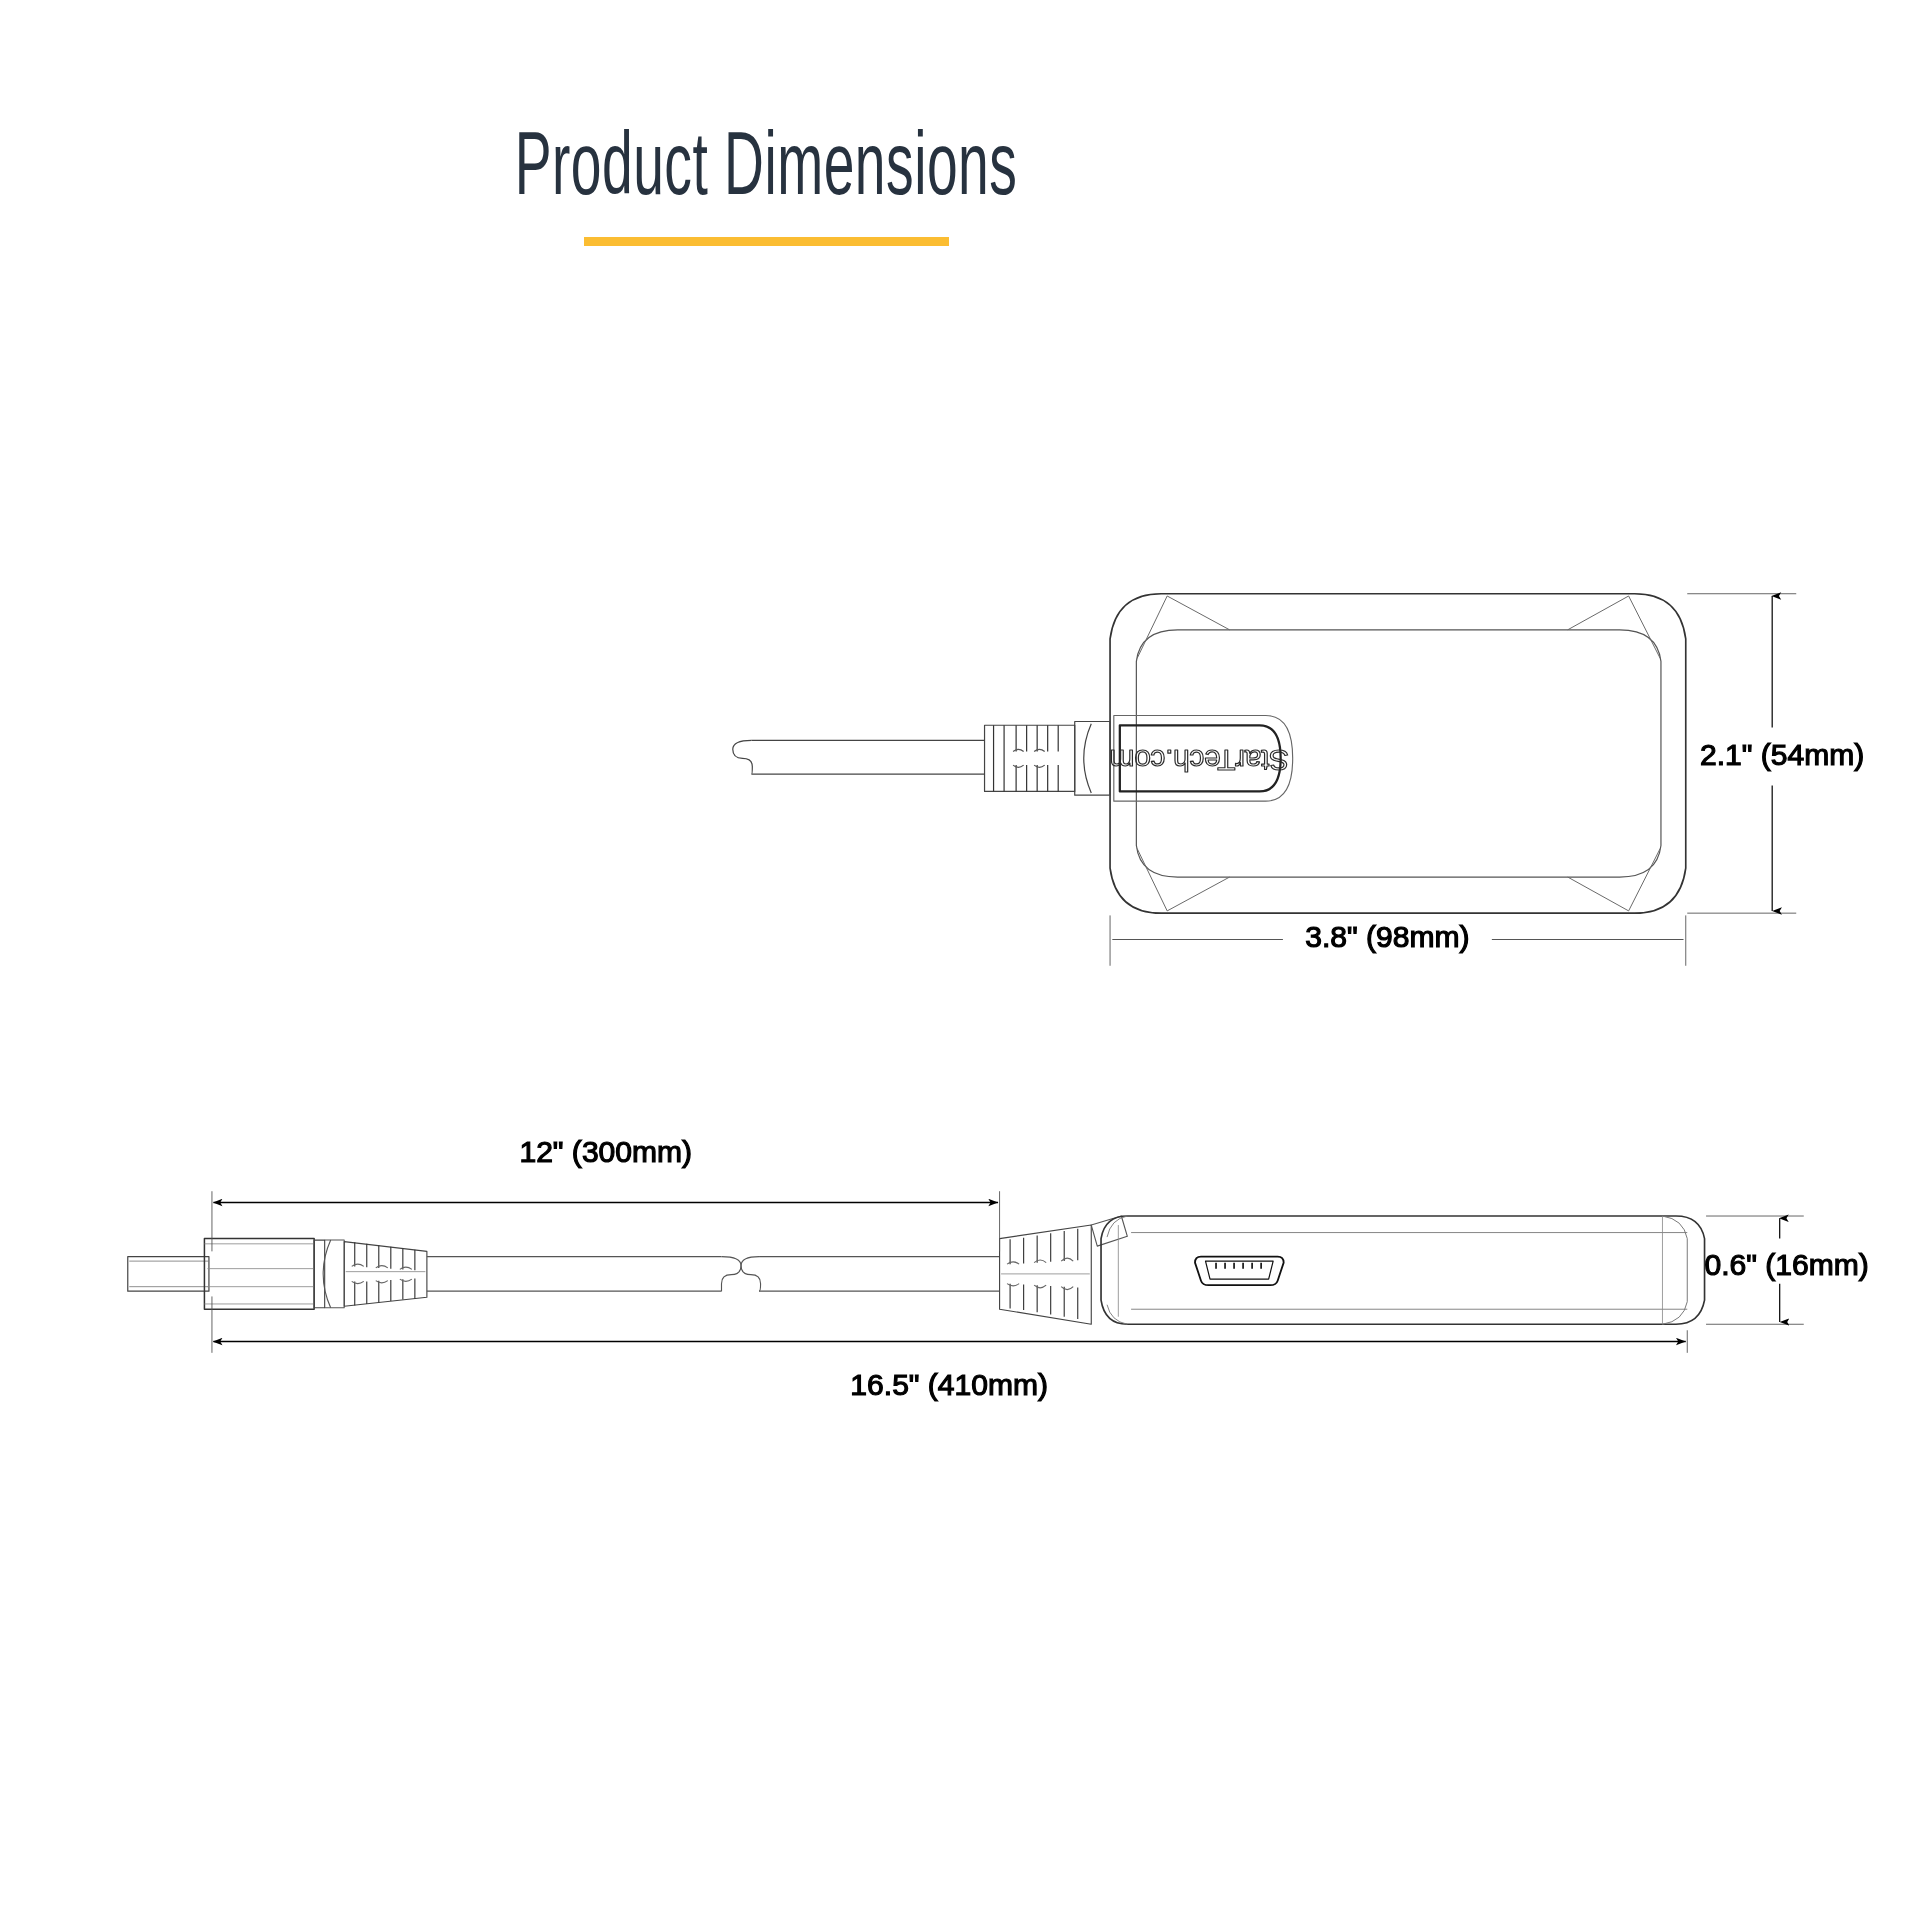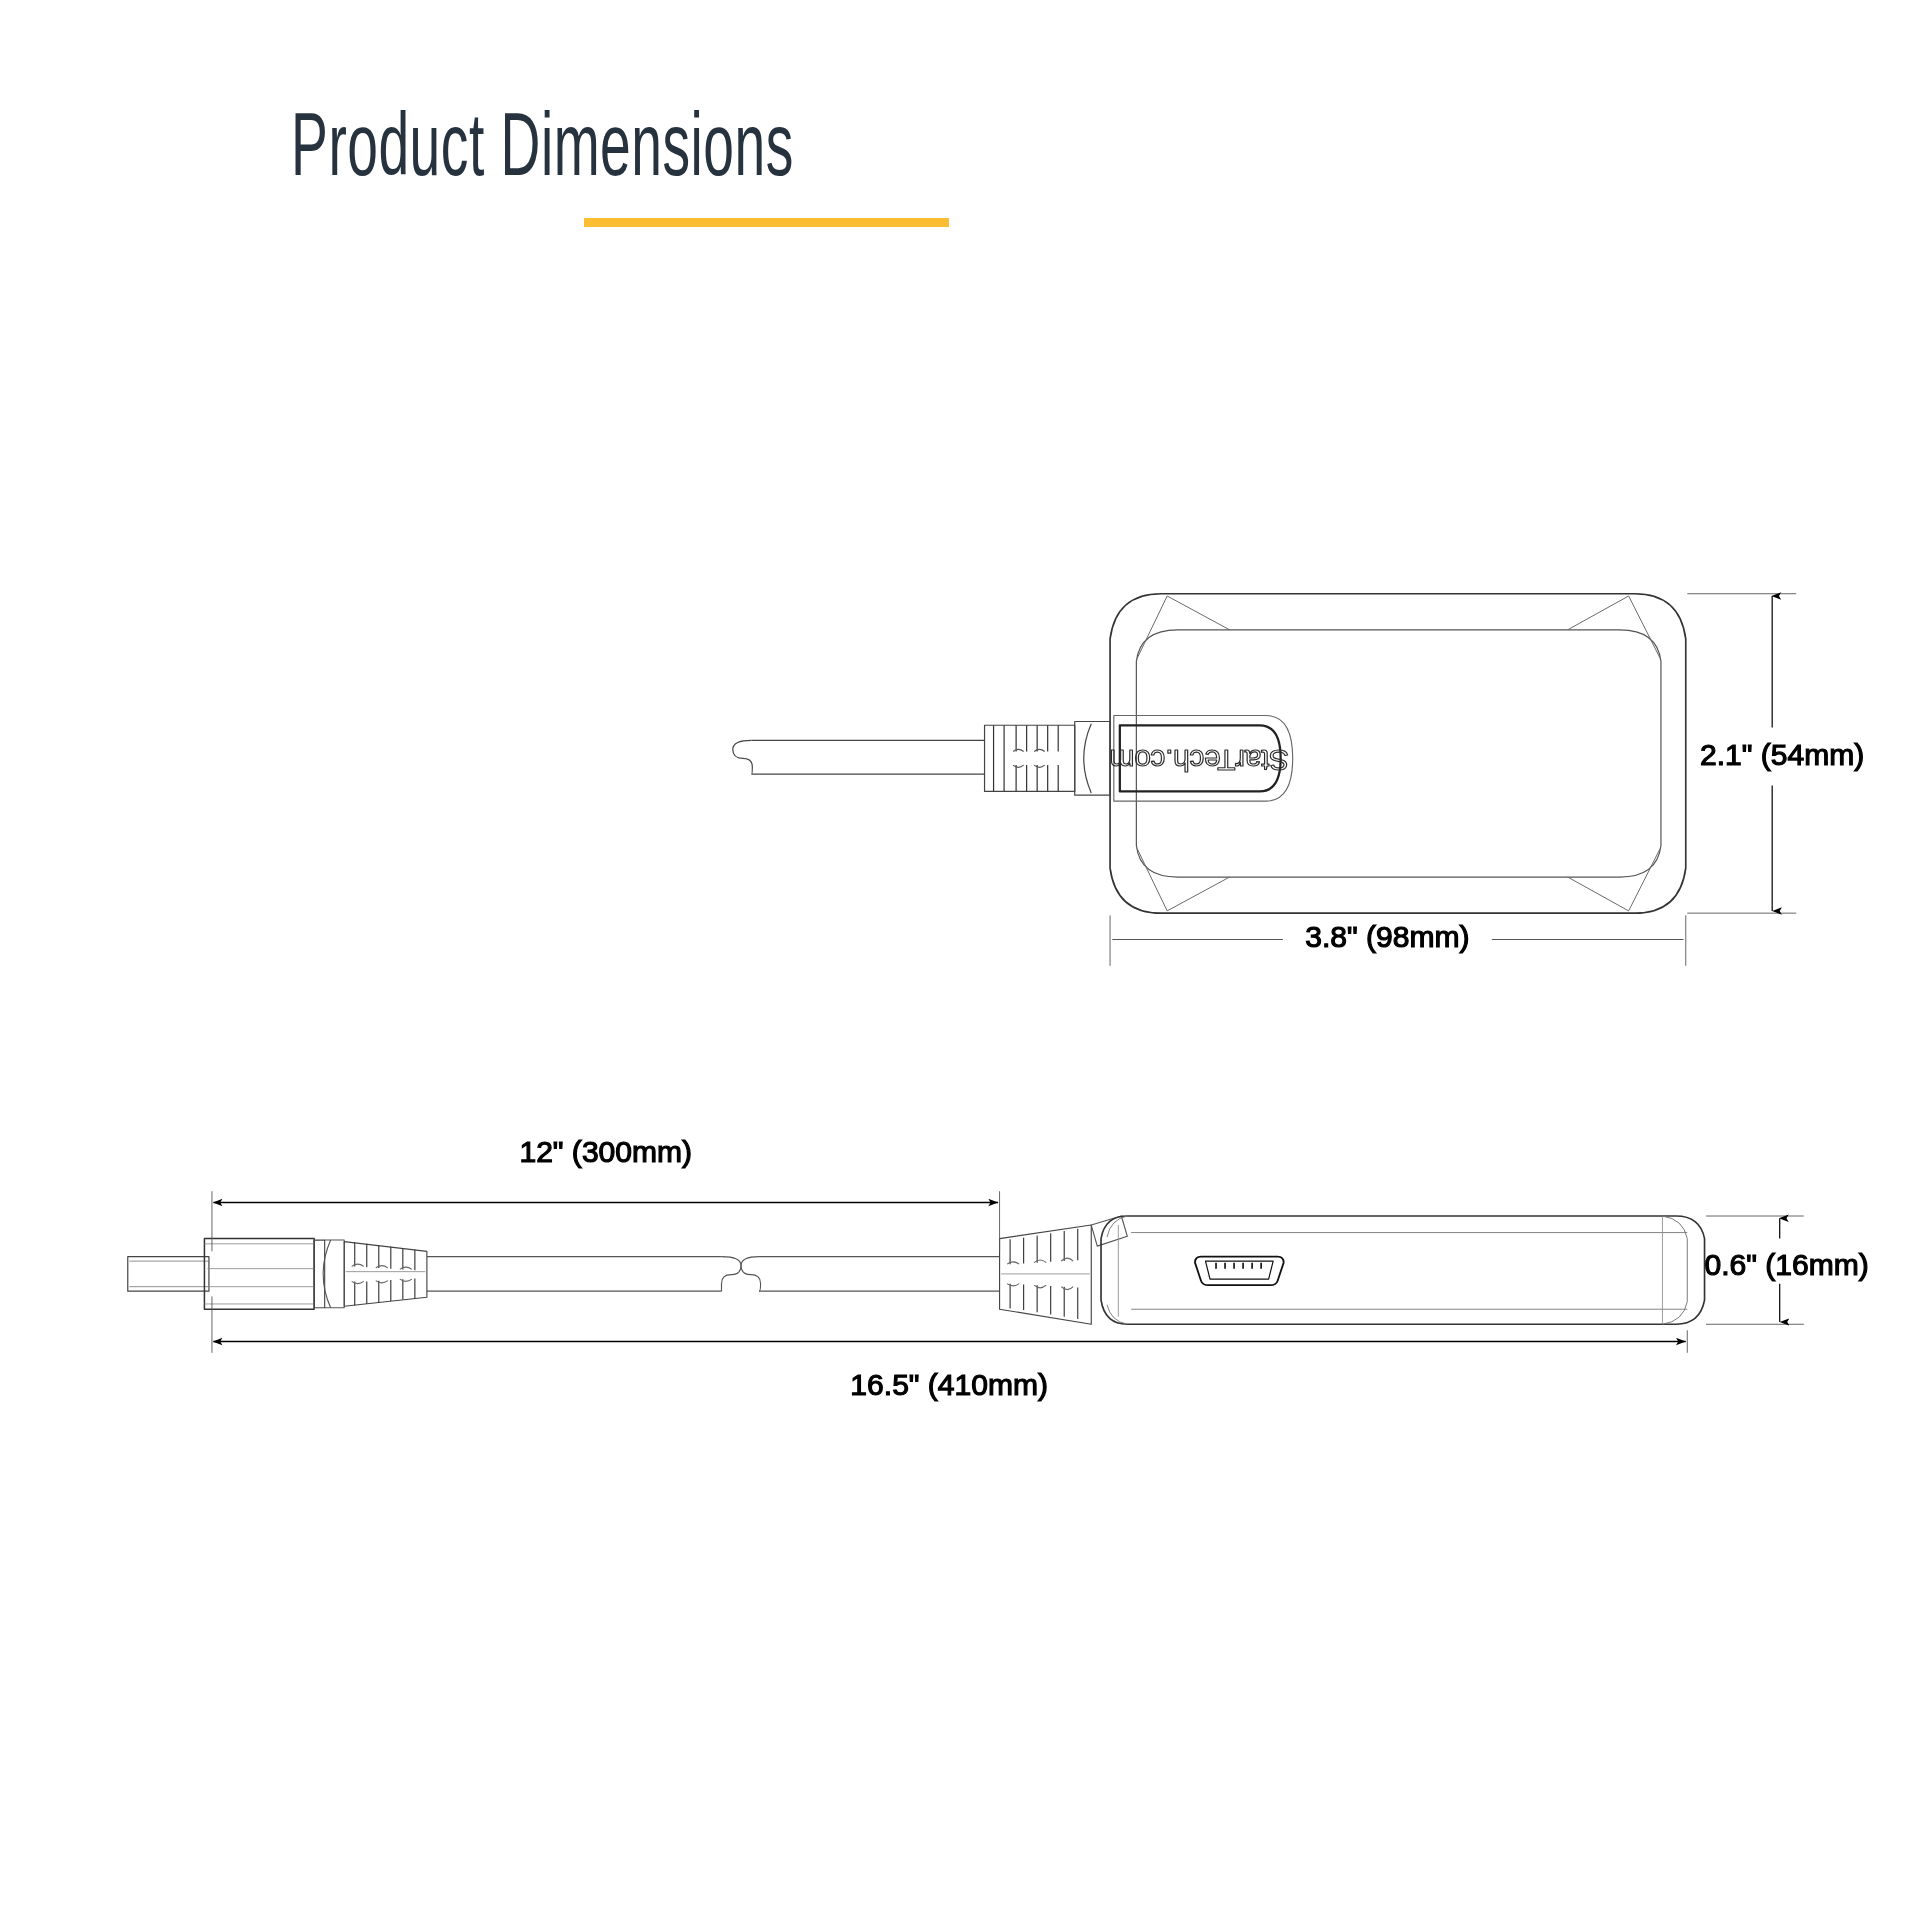--- a/index.html
+++ b/index.html
@@ -17,23 +17,23 @@
     width: 1924px;
     height: 1924px;
     background: #ffffff;
     overflow: hidden;
   }
 
   
   .title-block {
     position: absolute;
     left: 0;
-    top: 100px;
+    top: 119px;
     width: 1532px;
-    text-align: left;
+    text-align: center;
   }
   .page-title {
     font-family: "Liberation Sans", sans-serif;
     font-size: 89px;
     line-height: 1.0;
     font-weight: 400;
     letter-spacing: 0.8px;
     color: #27323f;
     transform: scaleX(0.62);
     transform-origin: center center;

